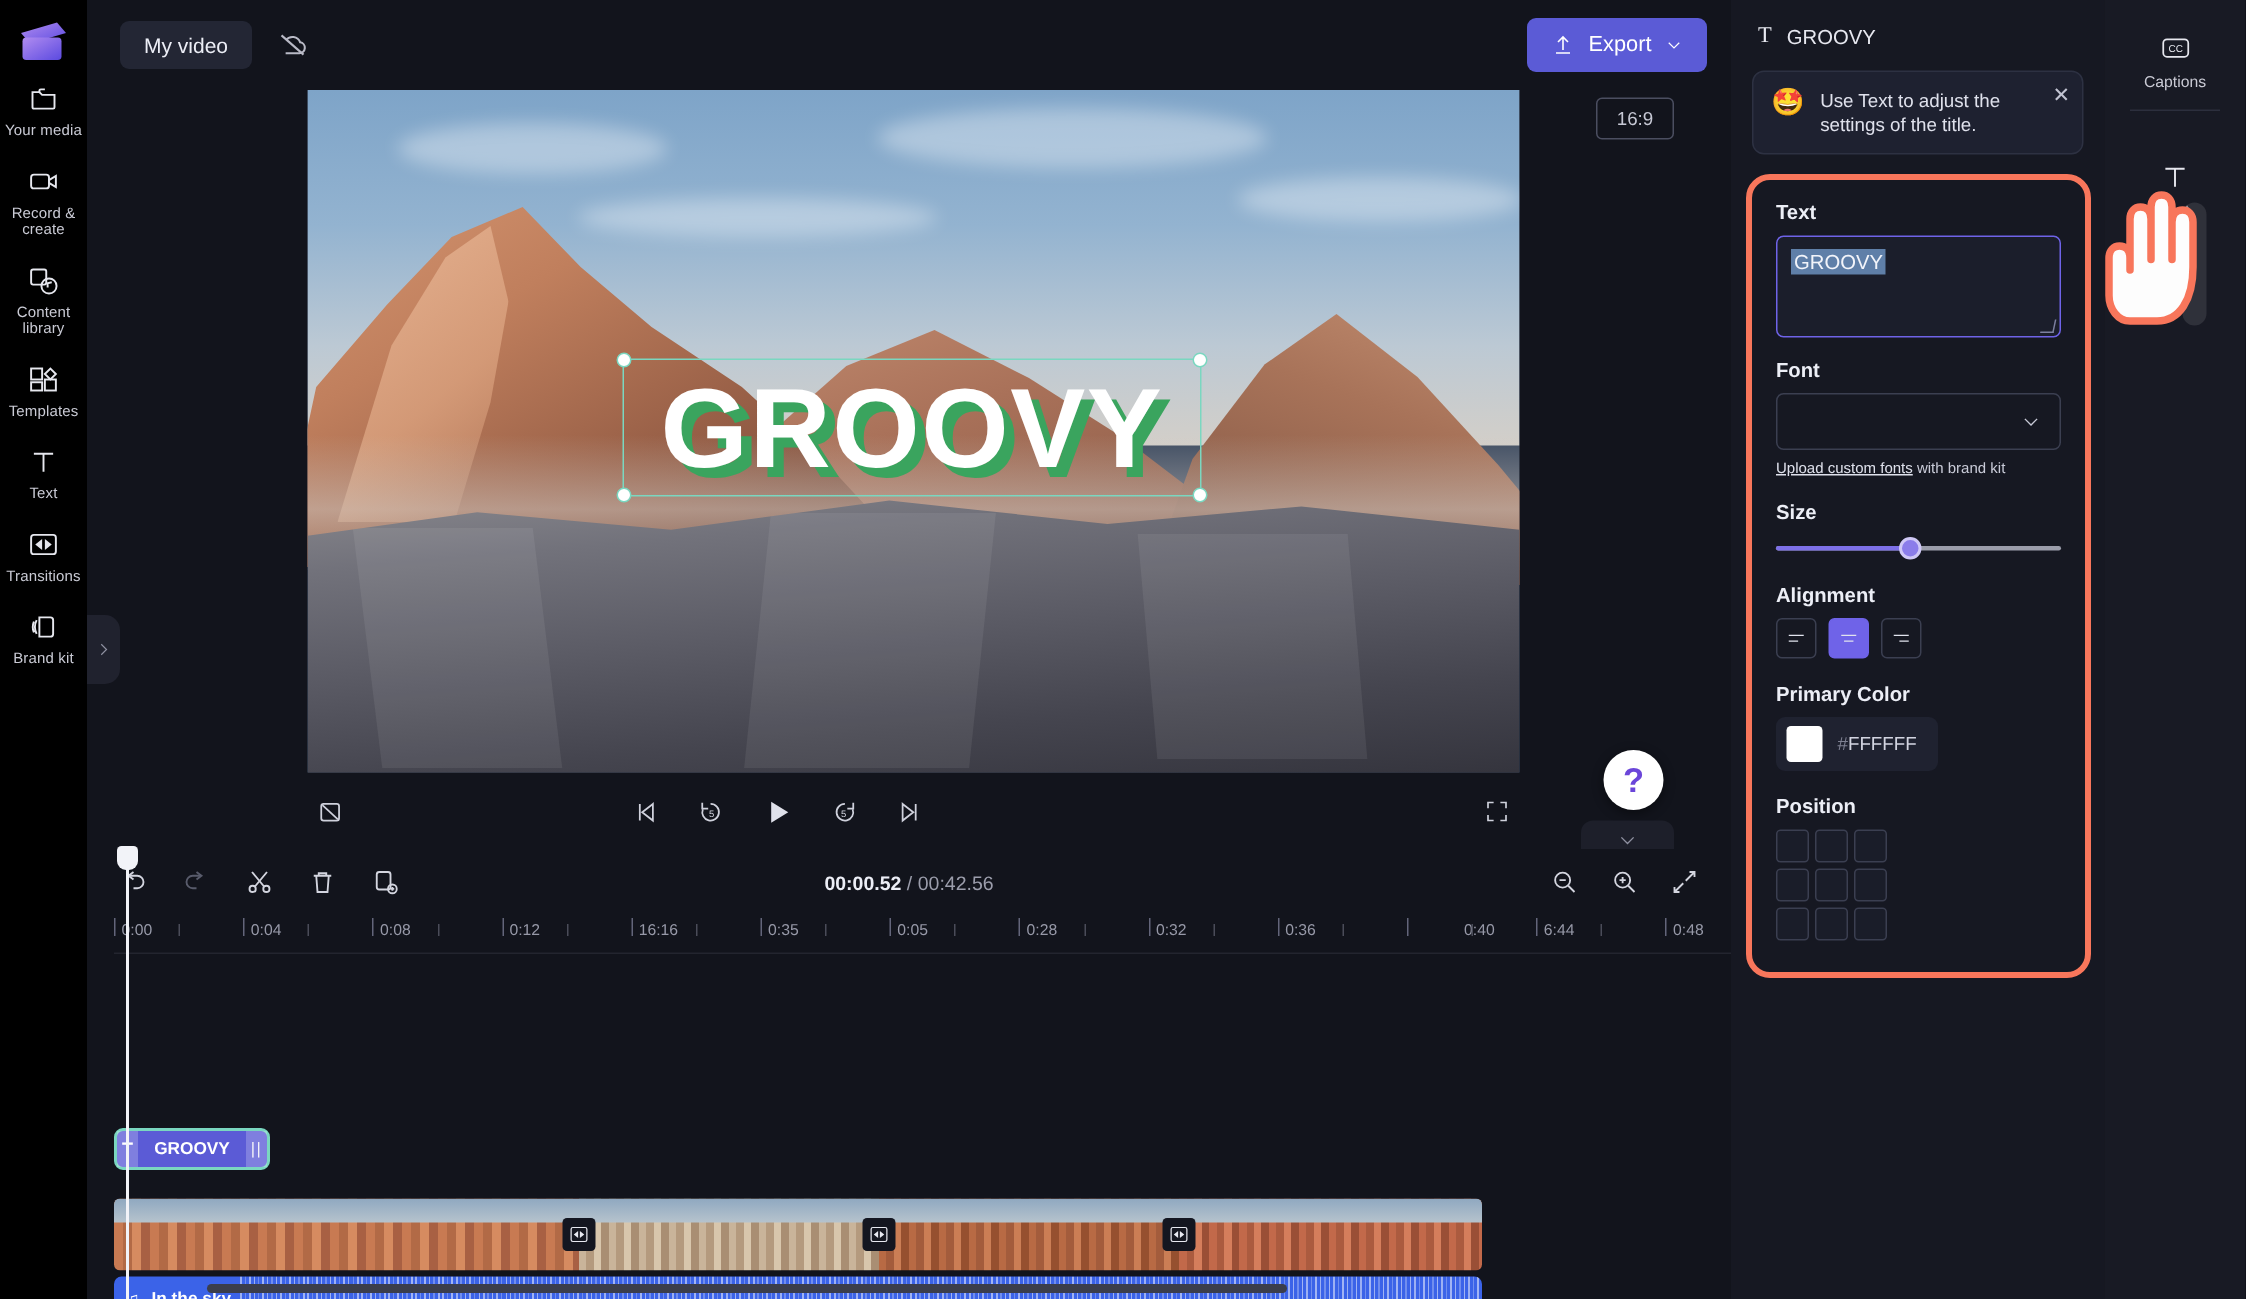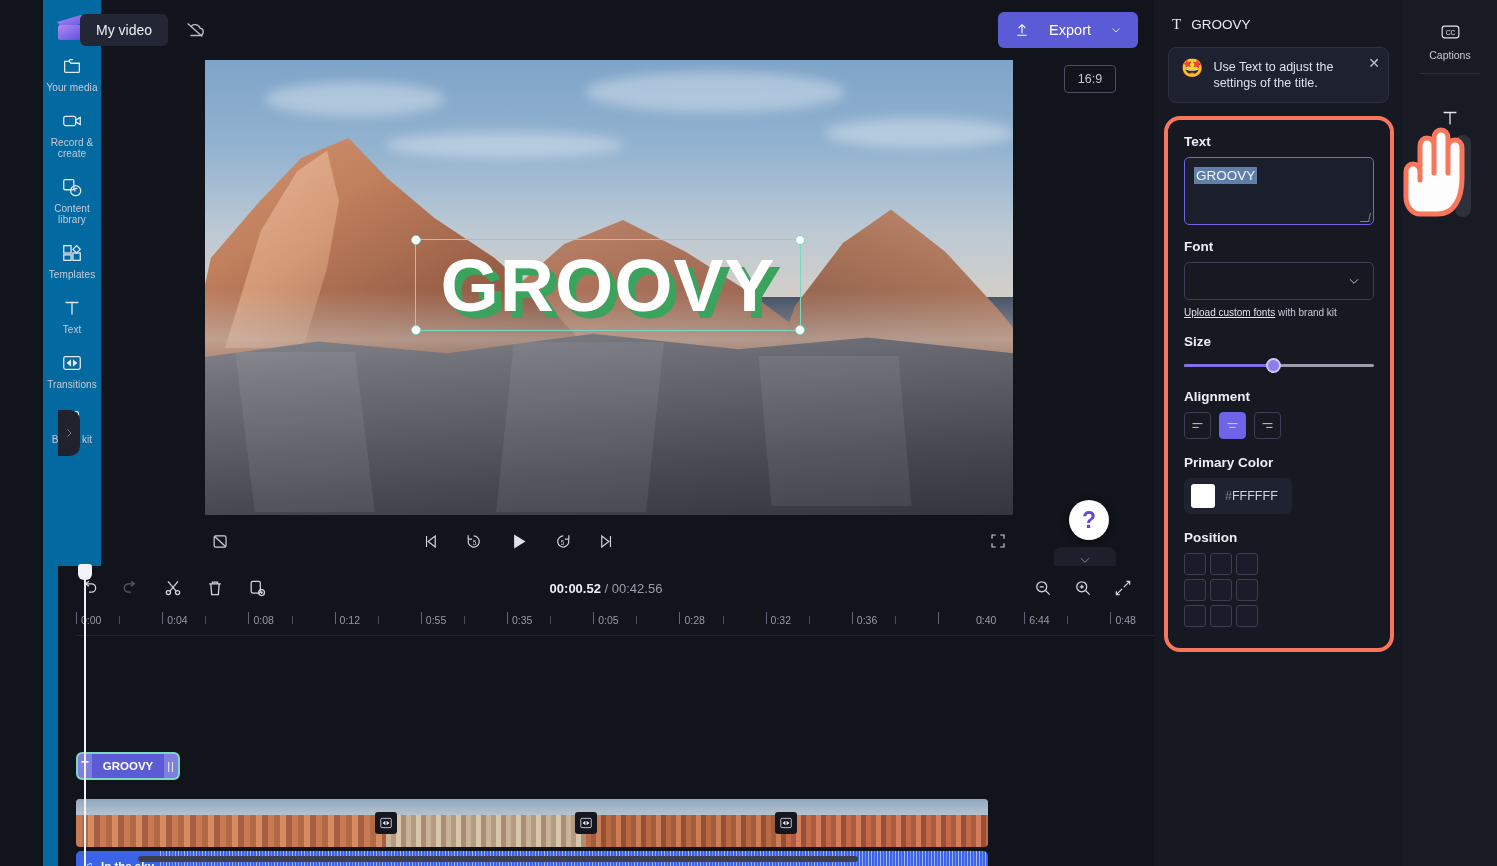--- a/index.html
+++ b/index.html
@@ -7,21 +7,21 @@
     width: 1497px; height: 866px;
     background: #0f1117;
     font-family: "Liberation Sans", sans-serif;
     overflow: hidden;
   }
   #app { position: relative; width: 1497px; height: 866px; background: #12141c; }
 
   
   #left-rail {
     position: absolute; left: 0; top: 0; width: 58px; height: 866px;
-    background: #0369a1; display: flex; flex-direction: column; align-items: center; margin-left: 43px;
+    background: #000000; display: flex; flex-direction: column; align-items: center;
   }
   .logo-wrap { margin-top: 12px; width: 36px; height: 32px; display:flex; align-items:center; justify-content:center; }
   .rail-item {
     width: 58px; padding: 10px 2px 6px; display: flex; flex-direction: column;
     align-items: center; gap: 4px; cursor: pointer;
   }
   .rail-item .ri-label {
     font-size: 10px; color: #c9cad4; text-align: center; line-height: 11px;
     letter-spacing: .1px;
   }
@@ -42,21 +42,21 @@
   }
   #project-title {
     background: #232634; color: #eceef6; font-size: 14px;
     padding: 8px 16px; border-radius: 6px; margin-left: 6px; cursor: text;
   }
   #cloud-off { margin-left: 14px; width: 26px; height: 26px; display:flex;align-items:center;justify-content:center;cursor:pointer;}
   #cloud-off svg { stroke: #b9bac6; fill:none; stroke-width:1.5; }
   #export-btn {
     margin-left: auto; background: #5b5bd6; color: #fff; border: none;
     height: 36px; padding: 0 16px; border-radius: 6px; font-size: 14.5px;
-    display: flex; align-items: center; gap: 19px; cursor: pointer;
+    display: flex; align-items: center; gap: 9px; cursor: pointer;
     font-family: "Liberation Sans", sans-serif;
   }
   #export-btn svg { stroke:#fff; fill:none; stroke-width:1.6; }
 
   
   #preview-area {
     position: absolute; left: 58px; top: 60px; width: 1096px; height: 505px;
   }
   #ratio-badge {
     position: absolute; right: 38px; top: 5px; width: 52px; height: 28px;
@@ -566,21 +566,21 @@
         <span class="rtick major" style="left: 86.2px;"></span>
         <span class="rlabel" style="left: 86.2px;">0:04</span>
         <span class="rtick" style="left: 129.3px;"></span>
         <span class="rtick major" style="left: 172.4px;"></span>
         <span class="rlabel" style="left: 172.4px;">0:08</span>
         <span class="rtick" style="left: 215.5px;"></span>
         <span class="rtick major" style="left: 258.6px;"></span>
         <span class="rlabel" style="left: 258.6px;">0:12</span>
         <span class="rtick" style="left: 301.7px;"></span>
         <span class="rtick major" style="left: 344.8px;"></span>
-        <span class="rlabel" style="left: 344.8px;">0:55</span>
+        <span class="rlabel" style="left: 344.8px;">16:16</span>
         <span class="rtick" style="left: 387.9px;"></span>
         <span class="rtick major" style="left: 431px;"></span>
         <span class="rlabel" style="left: 431px;">0:35</span>
         <span class="rtick" style="left: 474.1px;"></span>
         <span class="rtick major" style="left: 517.2px;"></span>
         <span class="rlabel" style="left: 517.2px;">0:05</span>
         <span class="rtick" style="left: 560.3px;"></span>
         <span class="rtick major" style="left: 603.4px;"></span>
         <span class="rlabel" style="left: 603.4px;">0:28</span>
         <span class="rtick" style="left: 646.5px;"></span>

